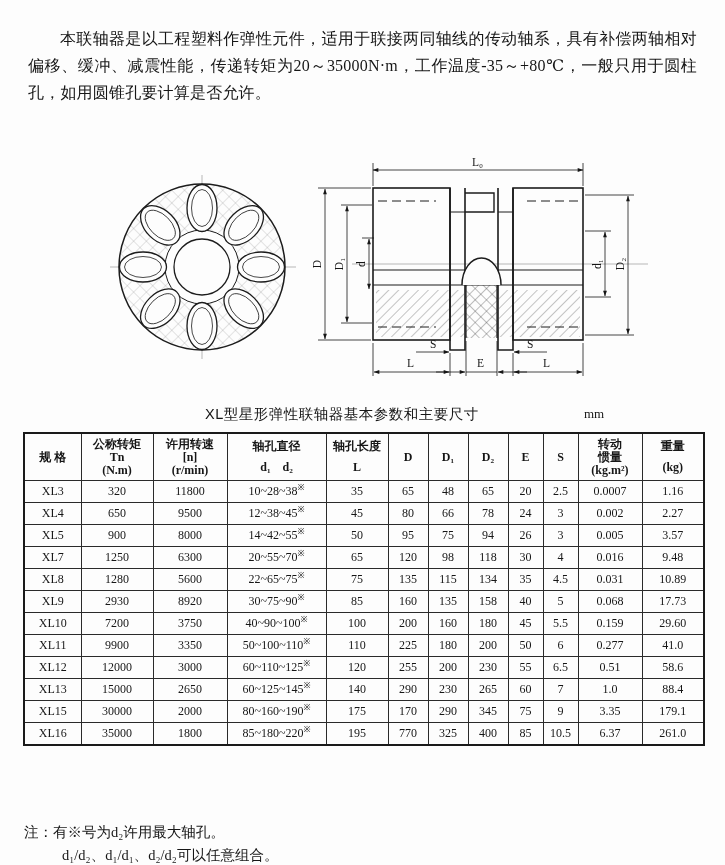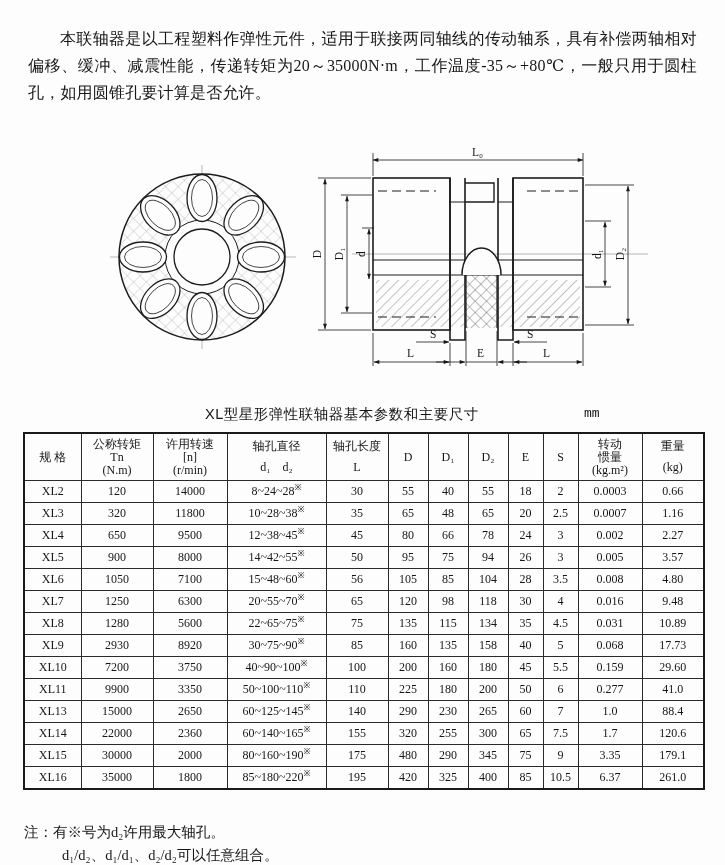--- a/index.html
+++ b/index.html
@@ -7,42 +7,42 @@
     width:725px;height:865px;background:#fdfdfd;color:#161616;
     font-family:"Liberation Serif","DejaVu Serif",serif;
     position:relative;overflow:hidden;
   }
   .page{position:relative;width:725px;height:635px;}
   .intro{
     position:absolute;left:28px;top:9px;width:669px;
     font-size:16px;line-height:27px;text-align:justify;text-indent:2em;
     letter-spacing:0.2px;
   }
-  .diagram-wrap{position:absolute;left:0;top:140px;width:725px;height:255px;}
+  .diagram-wrap{position:absolute;left:0;top:150px;width:725px;height:255px;}
   .tbl-caption{position:absolute;top:405px;left:0;width:725px;height:24px;}
   .tbl-caption .t-main{
     position:absolute;left:205px;top:0;
     font-family:"Liberation Sans","DejaVu Sans",sans-serif;
     font-size:14.5px;font-weight:400;letter-spacing:0.5px;
   }
   .tbl-caption .t-unit{
     position:absolute;left:584px;top:1px;
-    font-family:Liberation Mono, monospace;font-size:13px;
+    font-family:Liberation Serif, serif;font-size:13px;
   }
   table.params{
     position:absolute;left:23px;top:432px;width:680px;
     border-collapse:collapse;table-layout:fixed;
     font-size:12px;
   }
   table.params th,table.params td{
     border:1px solid #2a2a2a;text-align:center;vertical-align:middle;
     padding:0;font-weight:normal;overflow:hidden;white-space:nowrap;
   }
   table.params{border:2px solid #1a1a1a;}
-  table.params thead th{height:46px;line-height:1.2;}
+  table.params thead th{height:46px;line-height:1.2;font-weight:bold;}
   table.params tbody td{height:21px;}
   .h3l div{line-height:13px;}
   .h2l div{line-height:15px;}
   .gap{height:6px;}
   sup.star{font-size:8.5px;vertical-align:super;line-height:0;}
   .notes{position:absolute;left:24px;top:821px;font-size:14.5px;line-height:23px;}
   .notes .n2{margin-left:38px;}
   svg text{font-family:"Liberation Serif","DejaVu Serif",serif;font-size:11.5px;fill:#161616;}
 </style>
 </head>
@@ -254,34 +254,20 @@
         <th class="h2l">
           <div>重量</div>
           <div class="gap"></div>
           <div>(kg)</div>
         </th>
       </tr>
     </thead>
     <tbody>
 
 
-        <tr>
-          <td>XL2</td>
-          <td>120</td>
-          <td>14000</td>
-          <td><span>8~24~28</span><sup class="star">※</sup></td>
-          <td>30</td>
-          <td>55</td>
-          <td>40</td>
-          <td>55</td>
-          <td>18</td>
-          <td>2</td>
-          <td>0.0003</td>
-          <td>0.66</td>
-        </tr>
 
         <tr>
           <td>XL3</td>
           <td>320</td>
           <td>11800</td>
           <td><span>10~28~38</span><sup class="star">※</sup></td>
           <td>35</td>
           <td>65</td>
           <td>48</td>
           <td>65</td>
@@ -314,34 +300,20 @@
           <td>50</td>
           <td>95</td>
           <td>75</td>
           <td>94</td>
           <td>26</td>
           <td>3</td>
           <td>0.005</td>
           <td>3.57</td>
         </tr>
 
-        <tr>
-          <td>XL6</td>
-          <td>1050</td>
-          <td>7100</td>
-          <td><span>15~48~60</span><sup class="star">※</sup></td>
-          <td>56</td>
-          <td>105</td>
-          <td>85</td>
-          <td>104</td>
-          <td>28</td>
-          <td>3.5</td>
-          <td>0.008</td>
-          <td>4.80</td>
-        </tr>
 
         <tr>
           <td>XL7</td>
           <td>1250</td>
           <td>6300</td>
           <td><span>20~55~70</span><sup class="star">※</sup></td>
           <td>65</td>
           <td>120</td>
           <td>98</td>
           <td>118</td>
@@ -404,73 +376,73 @@
           <td>110</td>
           <td>225</td>
           <td>180</td>
           <td>200</td>
           <td>50</td>
           <td>6</td>
           <td>0.277</td>
           <td>41.0</td>
         </tr>
 
+        <tr>
+          <td>XL12</td>
+          <td>12000</td>
+          <td>3000</td>
+          <td><span>60~110~125</span><sup class="star">※</sup></td>
+          <td>120</td>
+          <td>255</td>
+          <td>200</td>
+          <td>230</td>
+          <td>55</td>
+          <td>6.5</td>
+          <td>0.51</td>
+          <td>58.6</td>
+        </tr>
 
         <tr>
           <td>XL13</td>
           <td>15000</td>
           <td>2650</td>
           <td><span>60~125~145</span><sup class="star">※</sup></td>
           <td>140</td>
           <td>290</td>
           <td>230</td>
           <td>265</td>
           <td>60</td>
           <td>7</td>
           <td>1.0</td>
           <td>88.4</td>
         </tr>
 
-        <tr>
-          <td>XL14</td>
-          <td>22000</td>
-          <td>2360</td>
-          <td><span>60~140~165</span><sup class="star">※</sup></td>
-          <td>155</td>
-          <td>320</td>
-          <td>255</td>
-          <td>300</td>
-          <td>65</td>
-          <td>7.5</td>
-          <td>1.7</td>
-          <td>120.6</td>
-        </tr>
 
         <tr>
           <td>XL15</td>
           <td>30000</td>
           <td>2000</td>
           <td><span>80~160~190</span><sup class="star">※</sup></td>
           <td>175</td>
-          <td>480</td>
+          <td>170</td>
           <td>290</td>
           <td>345</td>
           <td>75</td>
           <td>9</td>
           <td>3.35</td>
           <td>179.1</td>
         </tr>
 
         <tr>
           <td>XL16</td>
           <td>35000</td>
           <td>1800</td>
           <td><span>85~180~220</span><sup class="star">※</sup></td>
           <td>195</td>
-          <td>420</td>
+          <td>770</td>
           <td>325</td>
           <td>400</td>
           <td>85</td>
           <td>10.5</td>
           <td>6.37</td>
           <td>261.0</td>
         </tr>
       </tbody>
   </table>
 

